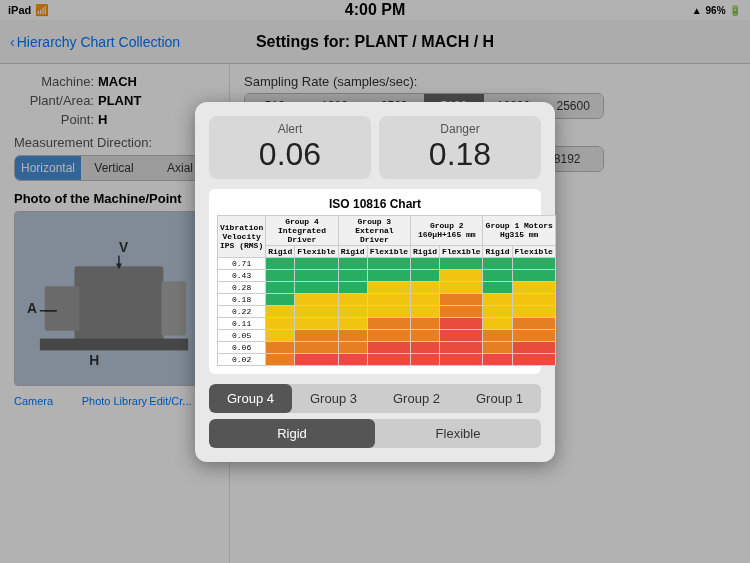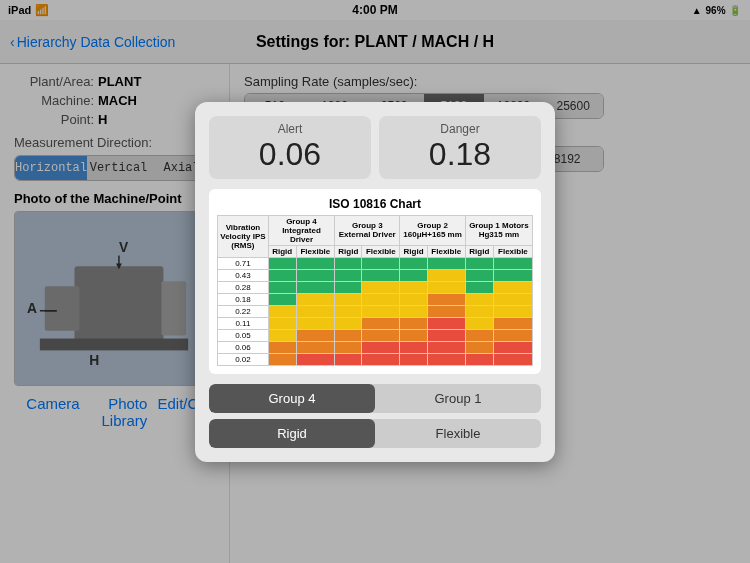--- a/index.html
+++ b/index.html
@@ -17,21 +17,21 @@
       background: white;
       height: 20px;
       display: flex;
       align-items: center;
       justify-content: space-between;
       padding: 0 8px;
       font-size: 11px;
       font-weight: 600;
     }
     .status-left { display: flex; align-items: center; gap: 4px; }
-    .status-center { position: absolute; left: 50%; transform: translateX(-50%); font-size: 12px; text-align: right; }
+    .status-center { position: absolute; left: 50%; transform: translateX(-50%); font-size: 16px; text-align: right; }
     .status-right { display: flex; align-items: center; gap: 4px; font-size: 10px; }
 
     
     .nav-bar {
       background: #f7f7f7;
       border-bottom: 1px solid #ccc;
       height: 44px;
       display: flex;
       align-items: center;
       padding: 0 10px;
@@ -83,21 +83,20 @@
       font-size: 13px;
       color: #555;
       margin: 8px 0 5px 0;
     }
     .seg-control {
       display: flex;
       border: 1px solid #bbb;
       border-radius: 6px;
       overflow: hidden;
       width: 200px;
-      font-family: Liberation Mono, monospace;
     }
     .seg-btn {
       flex: 1;
       text-align: center;
       padding: 5px 0;
       font-size: 12px;
       cursor: pointer;
       background: #e0e0e0;
       color: #333;
     }
@@ -123,23 +122,23 @@
     
     .machine-svg { width: 100%; height: 100%; }
 
     .photo-buttons {
       display: flex;
       gap: 2px;
       margin-top: 6px;
     }
     .photo-btn {
       flex: 1;
-      font-size: 15px;
+      font-size: 11px;
       color: #007aff;
-      text-align: right;
+      text-align: left;
       cursor: pointer;
       padding: 3px 0;
     }
 
     
     .right-panel {
       flex: 1;
       padding: 10px 14px;
     }
 
@@ -325,20 +324,21 @@
     .iso-chart-title {
       text-align: center;
       font-size: 12px;
       font-weight: 600;
       margin-bottom: 4px;
     }
     .iso-table {
       width: 100%;
       border-collapse: collapse;
       font-size: 8px;
+      font-family: Liberation Mono, monospace;
     }
     .iso-table th, .iso-table td {
       border: 1px solid #ccc;
       text-align: center;
       padding: 1px 2px;
     }
     .iso-table th { background: #f0f0f0; }
 
     
     .group-tabs {
@@ -395,35 +395,35 @@
   <div class="status-right">
     <span>▲</span>
     <span>96%</span>
     <span>🔋</span>
   </div>
 </div>
 
 <div class="nav-bar">
   <div class="nav-back">
     <span>‹</span>
-    <span>Hierarchy Data Collection</span>
+    <span>Hierarchy Chart Collection</span>
   </div>
   <div class="nav-title">Settings for: PLANT / MACH / H</div>
 </div>
 
 <div class="main-content">
 
   <div class="left-panel">
     <div class="info-row">
+      <span class="info-label">Machine:</span>
+      <span class="info-value">MACH</span>
+    </div>
+    <div class="info-row">
       <span class="info-label">Plant/Area:</span>
       <span class="info-value">PLANT</span>
-    </div>
-    <div class="info-row">
-      <span class="info-label">Machine:</span>
-      <span class="info-value">MACH</span>
     </div>
     <div class="info-row">
       <span class="info-label">Point:</span>
       <span class="info-value">H</span>
     </div>
 
     <div class="measurement-label">Measurement Direction:</div>
     <div class="seg-control">
       <div class="seg-btn active">Horizontal</div>
       <div class="seg-btn">Vertical</div>
@@ -663,20 +663,22 @@
               <td style="background: rgb(231, 76, 60);"></td>
               <td style="background: rgb(231, 76, 60);"></td>
               <td style="background: rgb(231, 76, 60);"></td>
             </tr>
           </tbody>
       </table>
     </div>
 
     <div class="group-tabs">
       <div class="group-tab active">Group 4</div>
+      <div class="group-tab">Group 3</div>
+      <div class="group-tab">Group 2</div>
       <div class="group-tab">Group 1</div>
     </div>
 
     <div class="rigid-flex-row">
       <div class="rf-tab active">Rigid</div>
       <div class="rf-tab">Flexible</div>
     </div>
 
   </div>
 </div>

